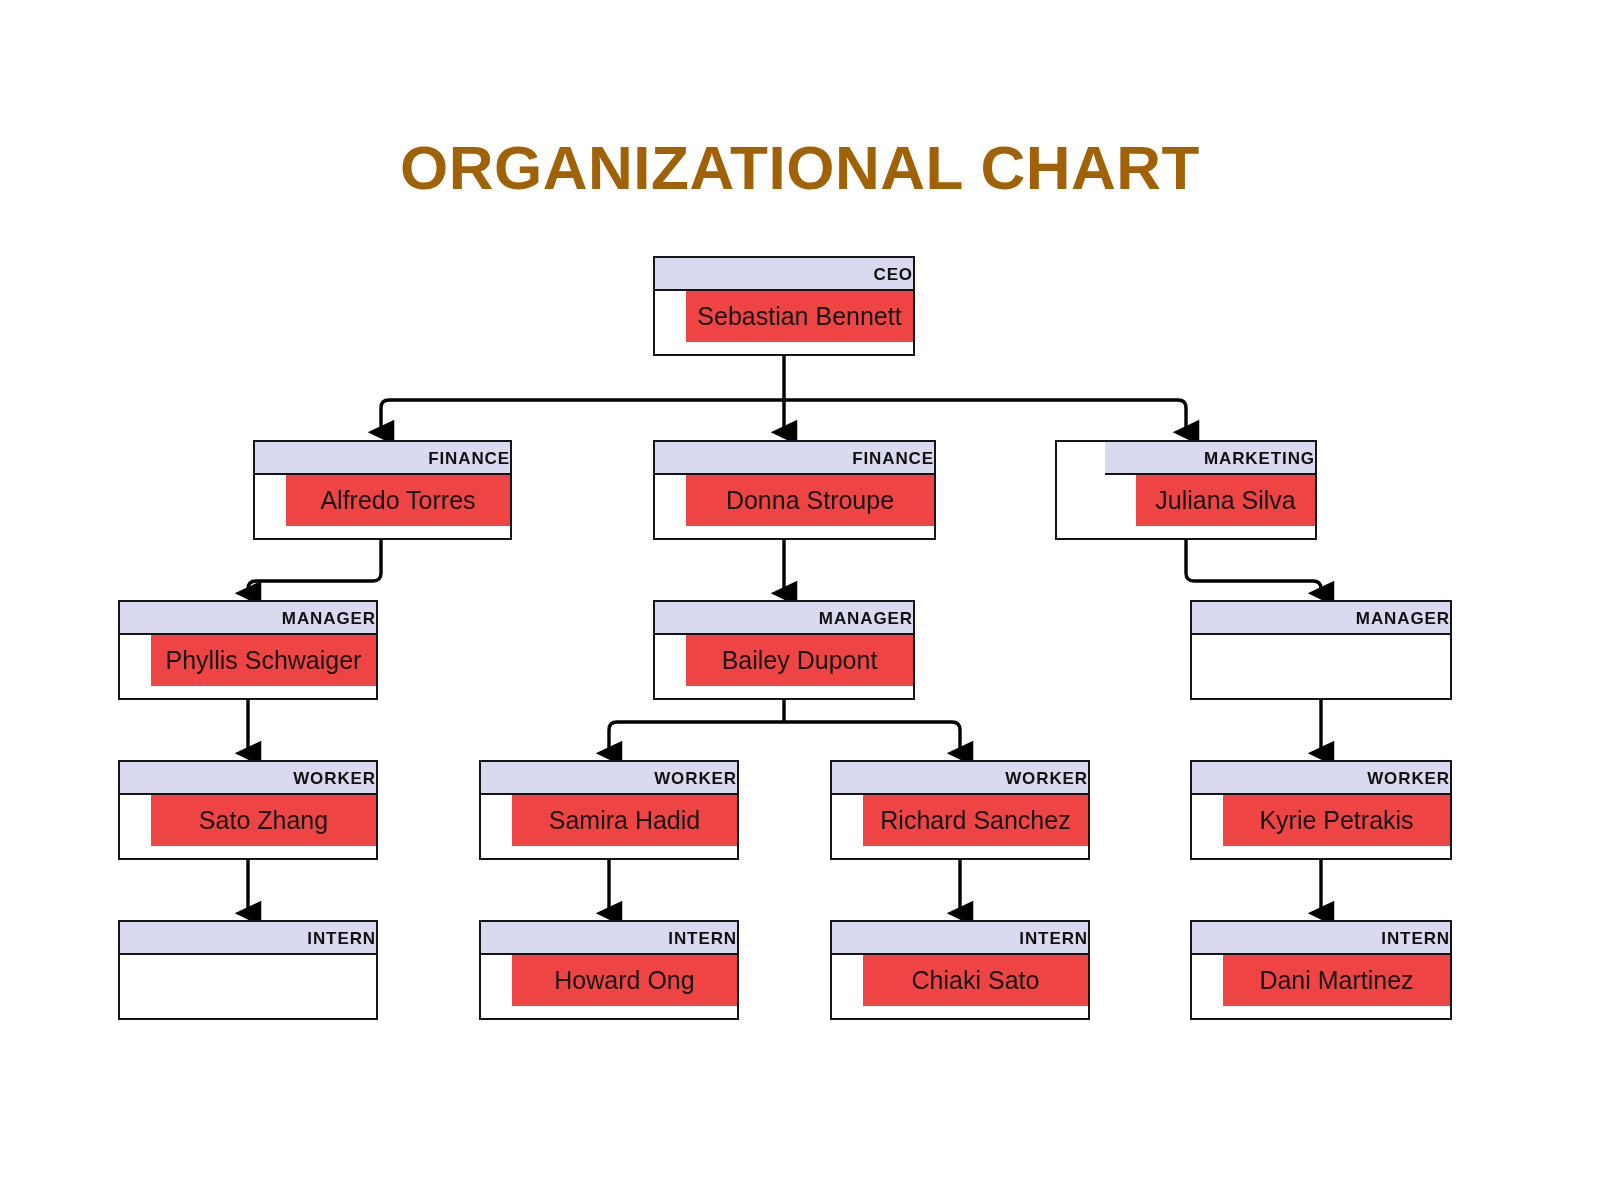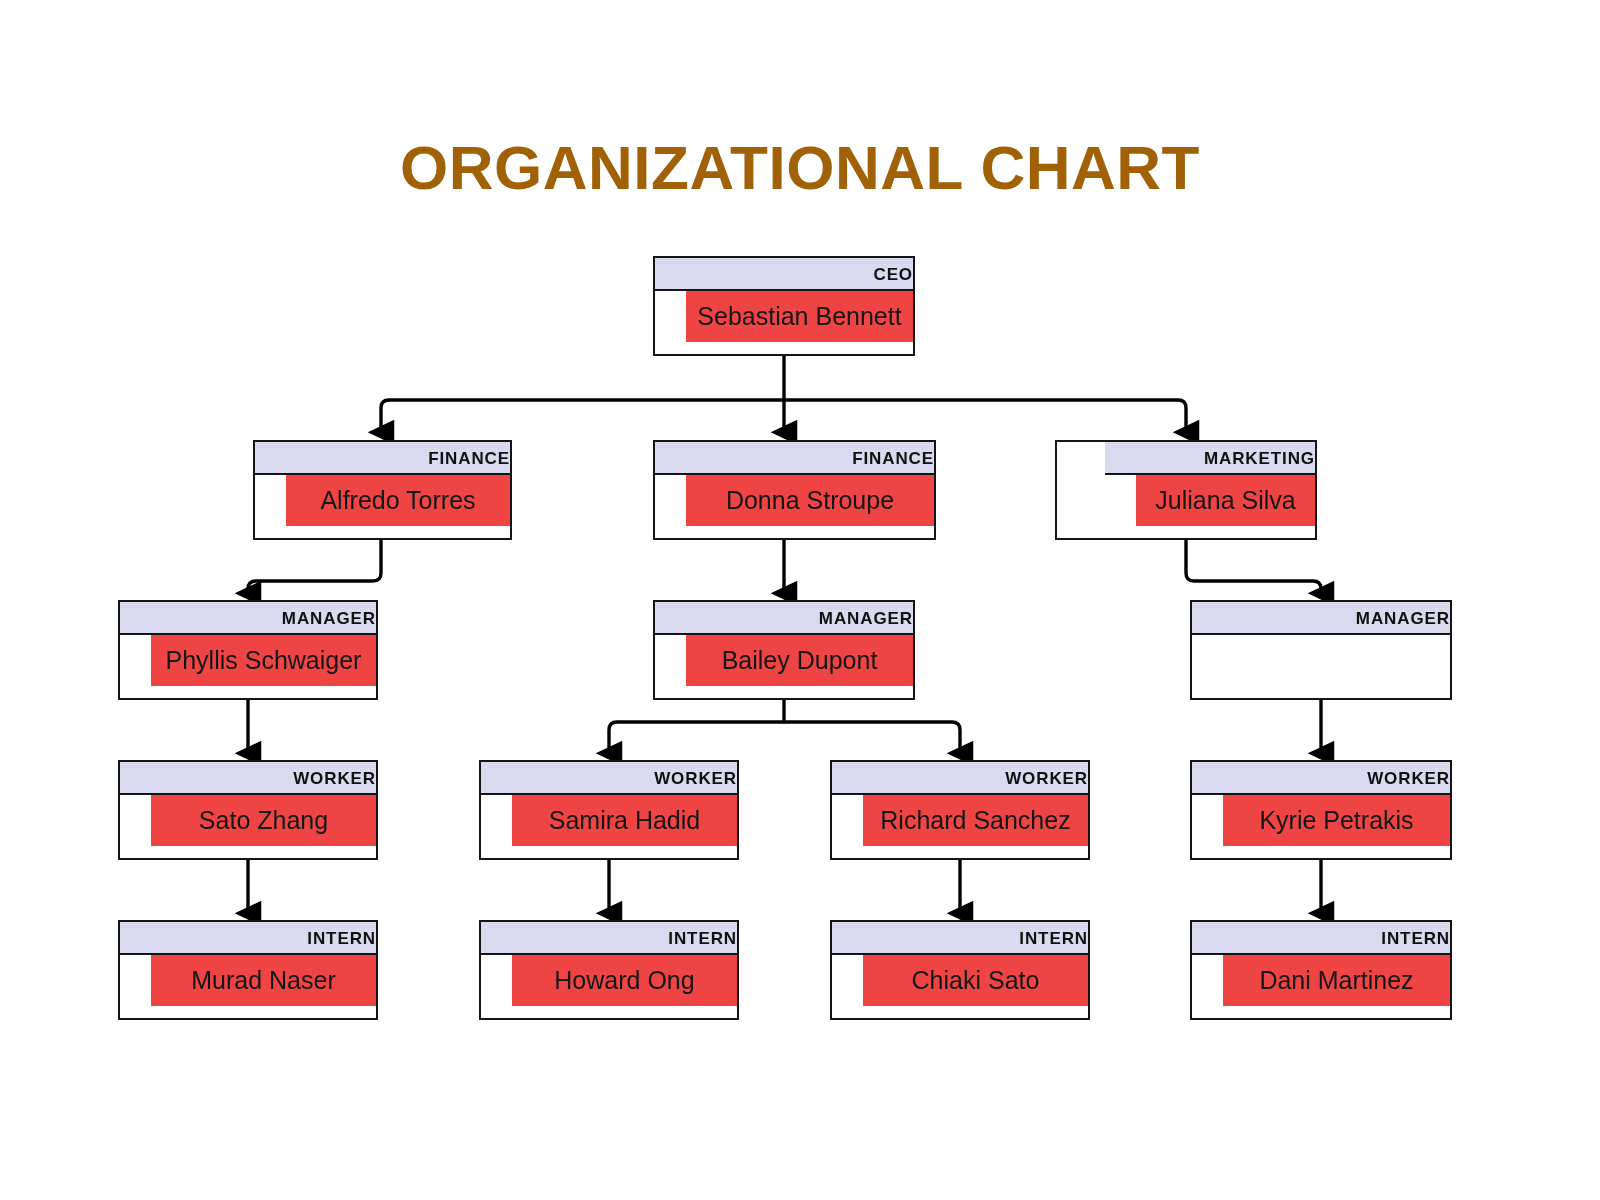--- a/index.html
+++ b/index.html
@@ -165,21 +165,20 @@
     <div class="node-body">Richard Sanchez</div>
   </div>
 
   <div class="node" style="left:1190px; top:760px; width:262px; height:100px;">
     <div class="node-header">WORKER</div>
     <div class="node-body">Kyrie Petrakis</div>
   </div>
 
   <div class="node" style="left:118px; top:920px; width:260px; height:100px;">
     <div class="node-header">INTERN</div>
-    <div class="node-body">Murad Naser</div>
   </div>
 
   <div class="node" style="left:479px; top:920px; width:260px; height:100px;">
     <div class="node-header">INTERN</div>
     <div class="node-body">Howard Ong</div>
   </div>
 
   <div class="node" style="left:830px; top:920px; width:260px; height:100px;">
     <div class="node-header">INTERN</div>
     <div class="node-body">Chiaki Sato</div>

